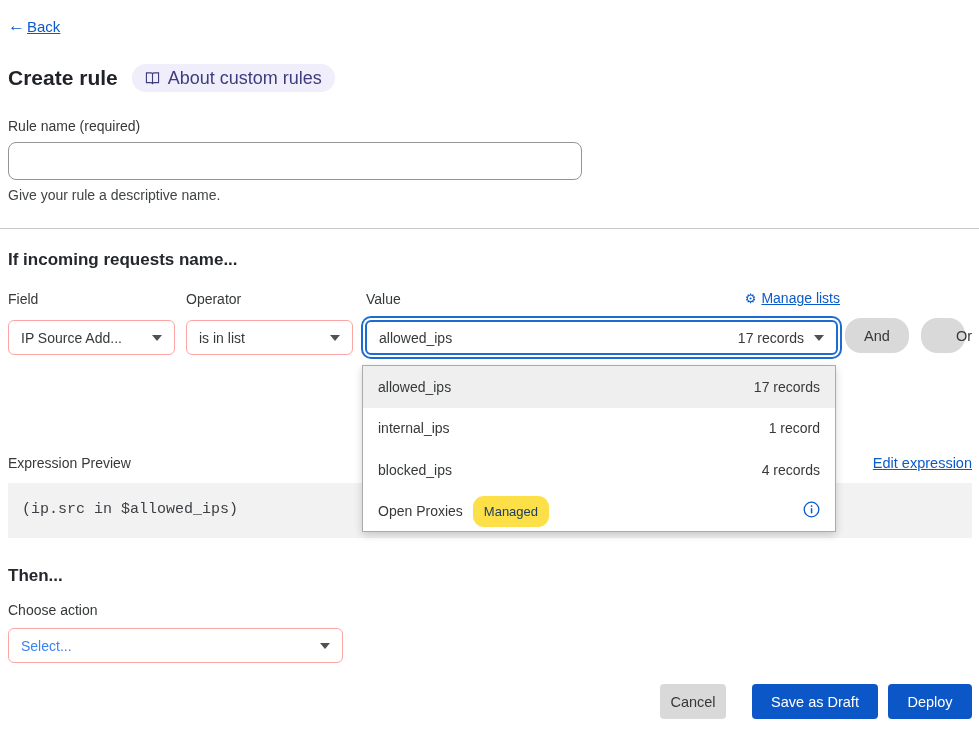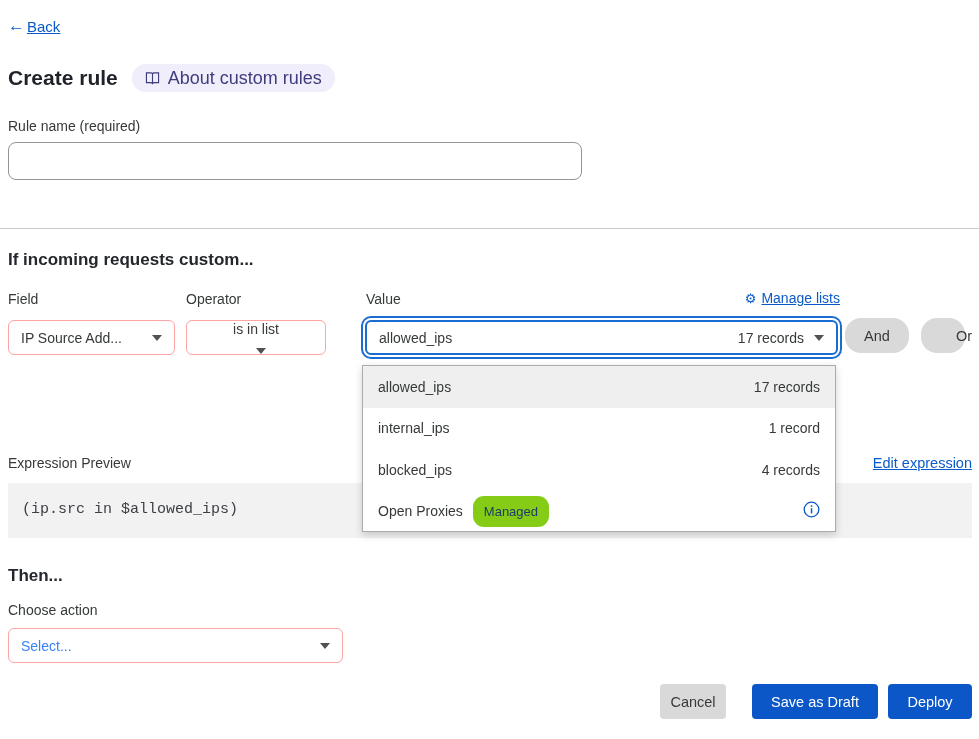--- a/index.html
+++ b/index.html
@@ -41,38 +41,38 @@
                   color:#0b5ac9; font-size:14px; cursor:pointer; }
   .manage-lists .gear { font-size:13px; text-decoration:none; }
   .manage-lists .ml-text { text-decoration:underline; }
 
   .select { position:absolute; height:35px; border:1px solid #fca5a5; border-radius:6px; background:#fff;
             display:flex; align-items:center; justify-content:space-between; padding:0 12px;
             font-size:14px; color:#36393a; cursor:pointer; }
   .caret { width:0; height:0; border-left:5px solid transparent; border-right:5px solid transparent;
            border-top:6px solid #4f5254; margin-left:10px; flex:none; }
   .sel-field { left:8px; top:320px; width:167px; }
-  .sel-operator { left:186px; top:320px; width:140px;flex-direction:column; }
+  .sel-operator { left:186px; top:320px; width:167px; }
   .sel-value { left:365px; top:320px; width:473px; border:2px solid #1a6bd2;
                box-shadow:0 0 0 2px #ffffff, 0 0 0 4px #1a6bd2; }
   .sel-value .right-group { display:flex; align-items:center; }
   .btn-gray { position:absolute; top:318px; height:35px; background:#d9d9d9; color:#36393a;
               border:none; border-radius:16px; font-size:14.5px; font-family:"Liberation Sans", sans-serif;
               cursor:pointer; }
   .btn-and { left:845px; width:64px; }
   .btn-or { left:921px; width:44px;padding-left:35px; }
 
   
   .dropdown { position:absolute; left:362px; top:365px; width:474px; height:167px; background:#ffffff;
               border:1px solid #ababab; box-shadow:0 3px 8px rgba(0,0,0,0.18); z-index:10; }
   .dd-row { height:41.5px; display:flex; align-items:center; justify-content:space-between;
             padding:0 15px; font-size:14px; color:#36393a; cursor:pointer; }
   .dd-row.highlighted { background:#efefef; }
   .dd-left { display:flex; align-items:center; gap:10px; }
-  .managed-pill { background:#84cc16; color:#1d3d63; font-size:13px; padding:8px 11px; border-radius:11px;text-align:center; }
+  .managed-pill { background:#fde047; color:#1d3d63; font-size:13px; padding:8px 11px; border-radius:11px;text-align:center; }
 
   
   .lbl-expr { left:8px; top:455px; }
   .edit-expression { position:absolute; right:7px; top:455px; color:#0b5ac9; font-size:14.5px;
                      text-decoration:underline; cursor:pointer; }
   .expr-block { position:absolute; left:8px; top:483px; width:964px; height:55px; background:#f2f2f2; }
   .expr-code { position:absolute; left:14px; top:18px; font-family:"Liberation Mono", monospace;
                font-size:15px; color:#3c3f44; }
 
   
@@ -106,24 +106,25 @@
         <svg width="15" height="14" viewBox="0 0 16 15">
             <path d="M1.5 2h5c.8 0 1.5.6 1.5 1.2C8.3 2.6 9 2 9.8 2h4.7v10.5H9.6c-.7 0-1.2.5-1.6 1-.4-.5-.9-1-1.6-1H1.5z M8 3.2v9.3" fill="none" stroke="#3f3c7d" stroke-width="1.2"></path>
           </svg>
       </span>
       <span>About custom rules</span>
     </span>
   </div>
 
   <div class="label lbl-rule-name">Rule name (required)</div>
   <input class="rule-input" type="text" value="" style="">
+  <div class="helper">Give your rule a descriptive name.</div>
 
   <div class="divider"></div>
 
-  <div class="h2 h-match">If incoming requests custom...</div>
+  <div class="h2 h-match">If incoming requests name...</div>
 
   <div class="label lbl-field">Field</div>
   <div class="label lbl-operator">Operator</div>
   <div class="label lbl-value">Value</div>
 
   <span class="manage-lists">
     <span class="gear">⚙</span>
     <span class="ml-text">Manage lists</span>
   </span>
 

